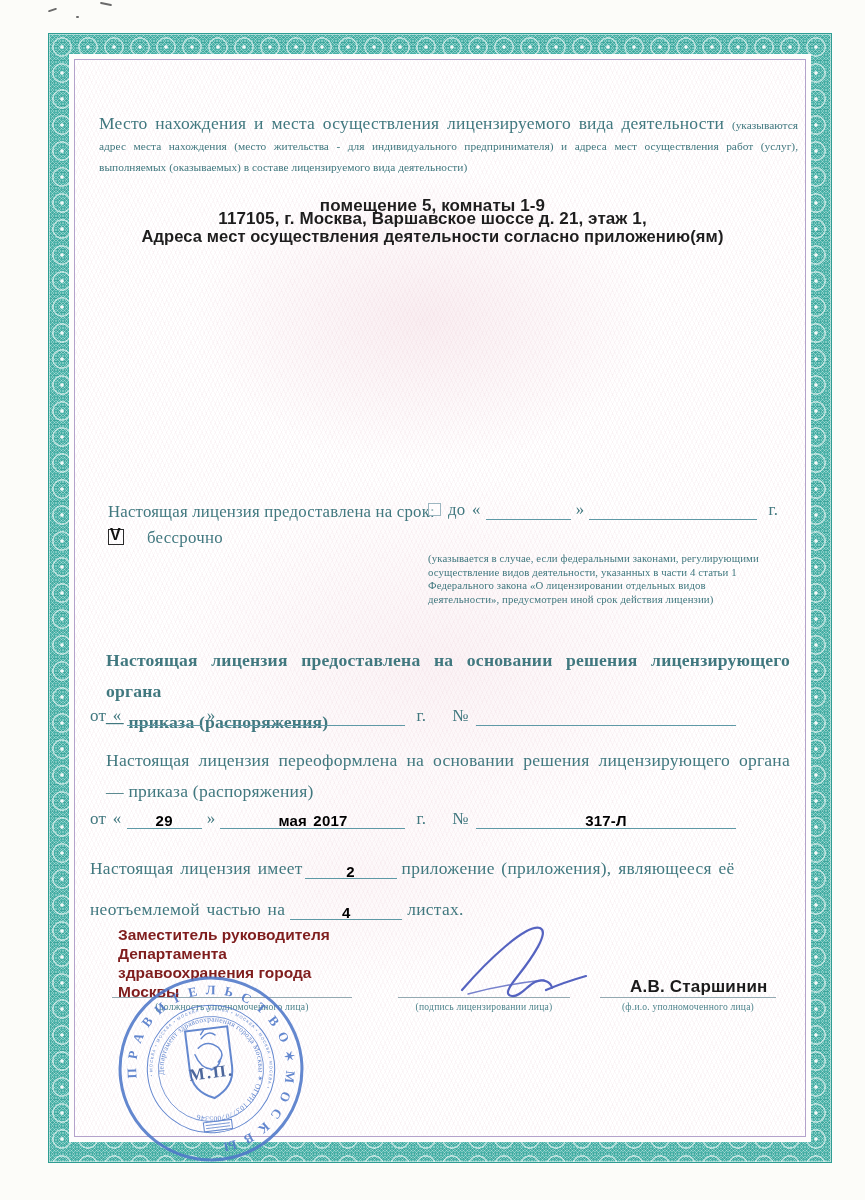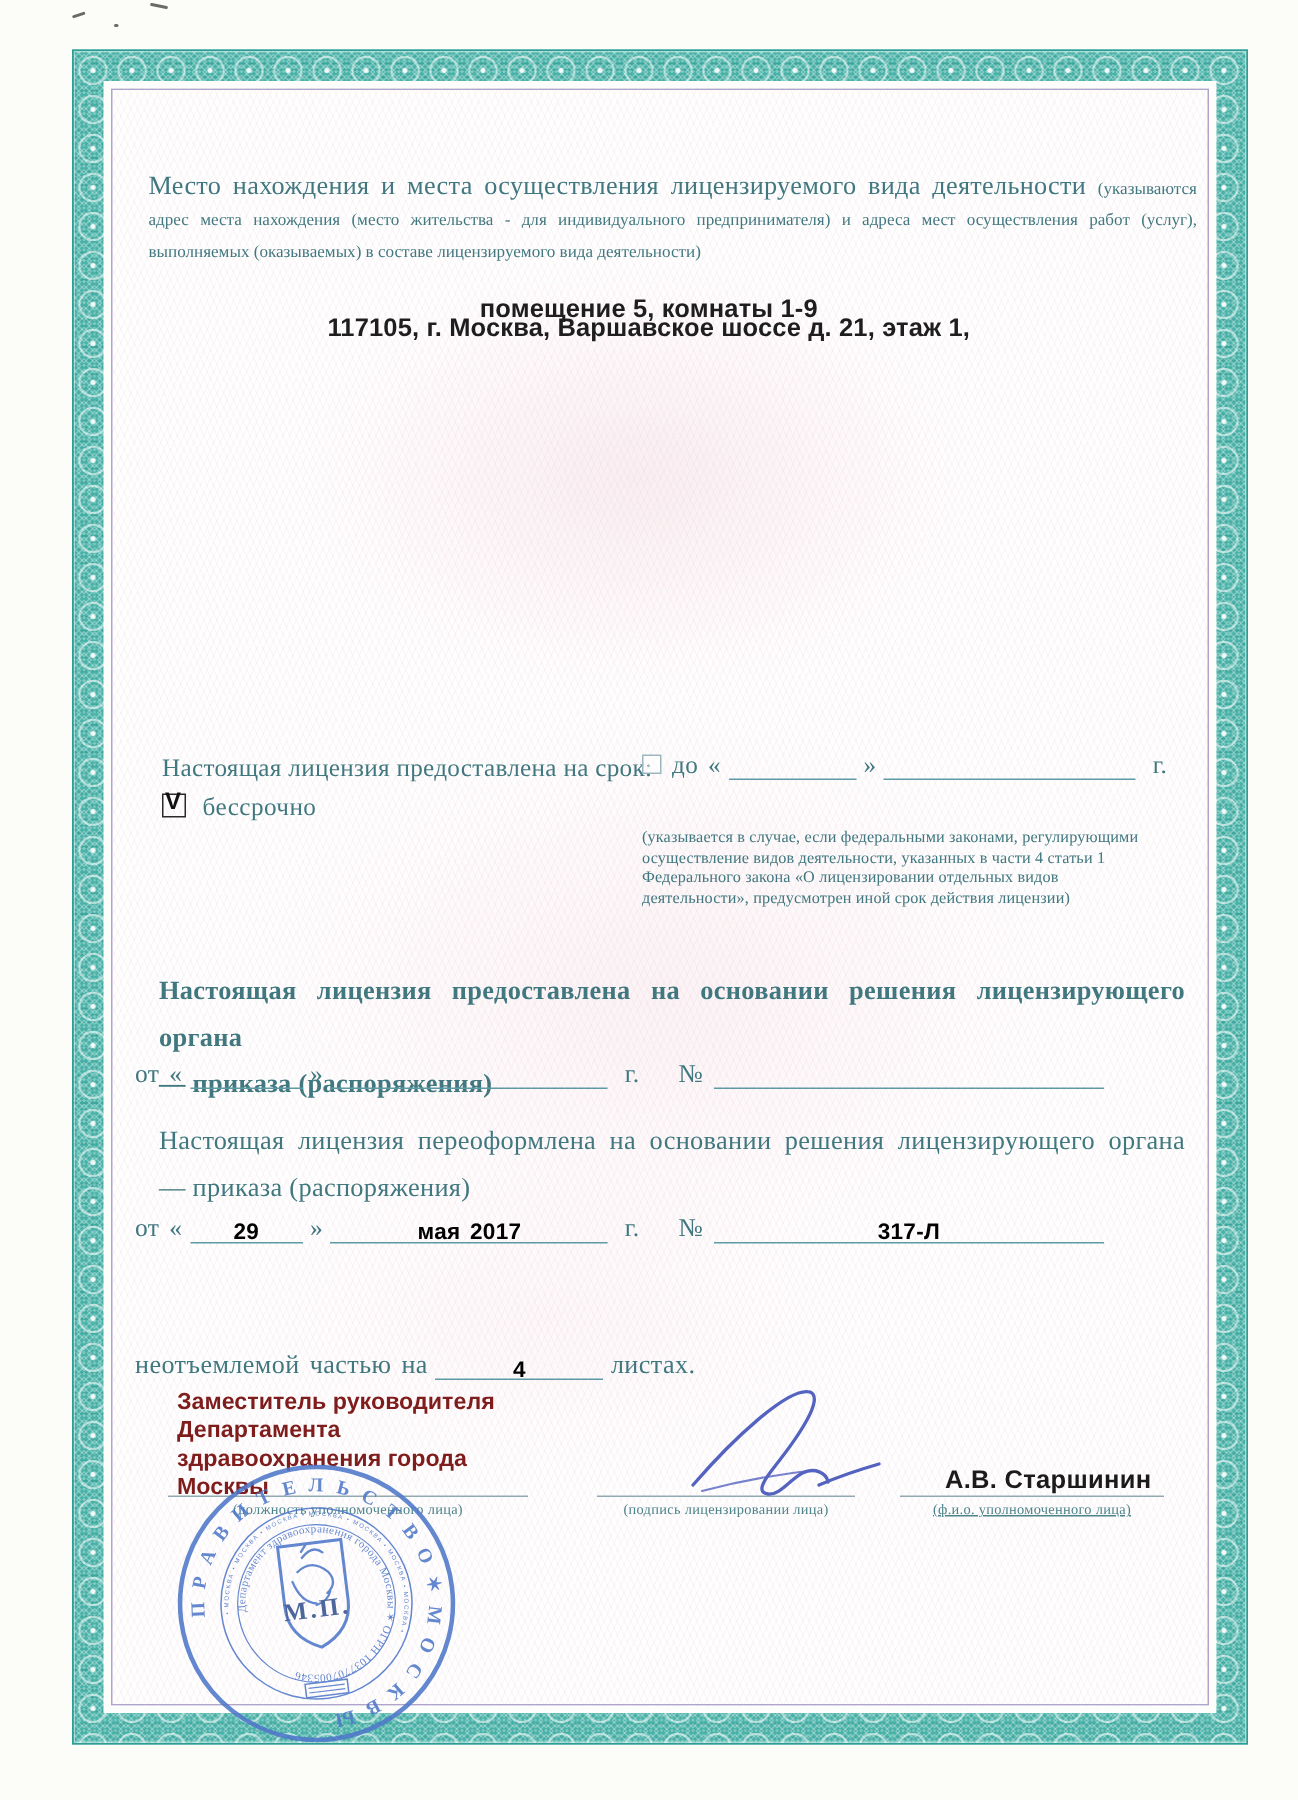--- a/index.html
+++ b/index.html
@@ -95,25 +95,26 @@
   <div class="frame">
     <div class="inner"></div>
   </div>
 
   <div class="content">
 
     <p class="intro"><span class="intro-main">Место нахождения и места осуществления лицензируемого вида деятельности </span><span class="intro-note">(указываются адрес места нахождения (место жительства - для индивидуального предпринимателя) и адреса мест осуществления работ (услуг), выполняемых (оказываемых) в составе лицензируемого вида деятельности)</span></p>
 
     <div class="addr" style="top:161px;margin-top:48px;">117105, г. Москва, Варшавское шоссе д. 21, этаж 1,</div>
     <div class="addr" style="top:196px;">помещение 5, комнаты 1-9</div>
+    <div class="addr" style="top:227px;font-size:16.5px;">Адреса мест осуществления деятельности согласно приложению(ям)</div>
 
     <div class="label teal" style="left:108px;top:502px;">Настоящая лицензия предоставлена на срок:</div>
 
     <div class="form-row" style="left:108px;top:528px;font-size:16.8px;">
-      <span class="cb-box"><span class="cb-mark">V</span></span><span style="margin-left:11px;font-family:Liberation Serif, serif;">бессрочно</span>
+      <span class="cb-box"><span class="cb-mark">V</span></span><span style="margin-left:23px;font-family:Liberation Serif, serif;">бессрочно</span>
     </div>
 
     <div class="form-row" style="left:428px;top:500px;font-size:16.8px;">
       <span class="cb-empty"></span><span>до «</span><span class="ul" style="width:85px;"></span><span>»</span><span class="ul" style="width:168px;"></span><span class="yr">г.</span>
     </div>
 
     <div class="note-small teal" style="left:428px;top:552px;width:338px;">(указывается в случае, если федеральными законами, регулирующими осуществление видов деятельности, указанных в части 4 статьи 1 Федерального закона «О лицензировании отдельных видов деятельности», предусмотрен иной срок действия лицензии)</div>
 
     <div class="h2line teal" style="top:645px;font-weight:bold;">
       <span class="jline">Настоящая лицензия предоставлена на основании решения лицензирующего органа</span>
@@ -124,33 +125,36 @@
     </div>
 
     <div class="h2line teal" style="top:745px;">
       <span class="jline">Настоящая лицензия переоформлена на основании решения лицензирующего органа</span>
       <span>— приказа (распоряжения)</span>
     </div>
     <div class="form-row teal" style="top:809px;">
       <span>от «</span><span class="ul" style="width:75px;"><span class="filled">29</span></span><span>»</span><span class="ul" style="width:185px;"><span class="filled">мая 2017</span></span><span class="yr">г.</span><span class="no">№</span><span class="ul" style="width:260px;"><span class="filled">317-Л</span></span>
     </div>
 
+    <div class="form-row teal" style="top:858px;font-size:17.4px;">
+      <span>Настоящая лицензия имеет</span><span class="ul" style="width:92px;margin-left:2px;"><span class="filled">2</span></span><span>приложение (приложения), являющееся её</span>
+    </div>
     <div class="form-row teal" style="top:899px;font-size:17.4px;">
       <span>неотъемлемой частью на</span><span class="ul" style="width:112px;"><span class="filled">4</span></span><span>листах.</span>
     </div>
 
     <div class="position-block">Заместитель руководителя Департамента здравоохранения города Москвы</div>
 
     <div class="rule" style="left:112px;top:997px;width:240px;"></div>
     <div class="rule" style="left:398px;top:997px;width:172px;"></div>
     <div class="rule" style="left:600px;top:997px;width:176px;"></div>
 
     <div class="caption" style="left:112px;top:1001px;width:240px;">(должность уполномоченного лица)</div>
     <div class="caption" style="left:398px;top:1001px;width:172px;">(подпись лицензировании лица)</div>
-    <div class="caption" style="left:600px;top:1001px;width:176px;text-decoration:underline;">(ф.и.о. уполномоченного лица)</div>
+    <div class="caption" style="left:600px;top:1001px;width:176px;">(ф.и.о. уполномоченного лица)</div>
 
     <div class="signer-name">А.В. Старшинин</div>
 
     <svg class="sig-svg" viewBox="0 0 152 86">
       <path d="M 14,74 C 40,44 78,8 92,12 C 102,16 84,42 69,61 C 61,71 56,79 64,80 C 72,81 79,70 87,66 C 95,62 103,66 104,72 M 98,74 C 112,68 124,64 138,60" fill="none" stroke="#5563c0" stroke-width="2.2" stroke-linecap="round" stroke-linejoin="round"></path>
       <path d="M 20,78 C 50,70 78,66 96,64" fill="none" stroke="#5563c0" stroke-width="1.4" stroke-linecap="round" opacity=".8"></path>
     </svg>
 
     <svg class="stamp-svg" viewBox="0 0 188 188">
       <defs>

